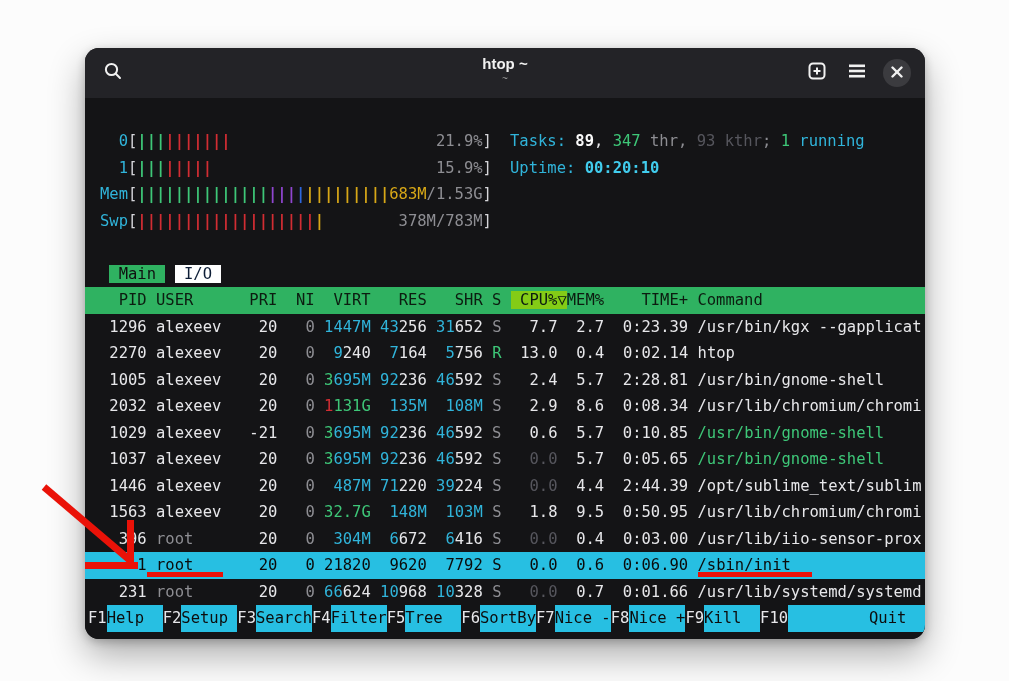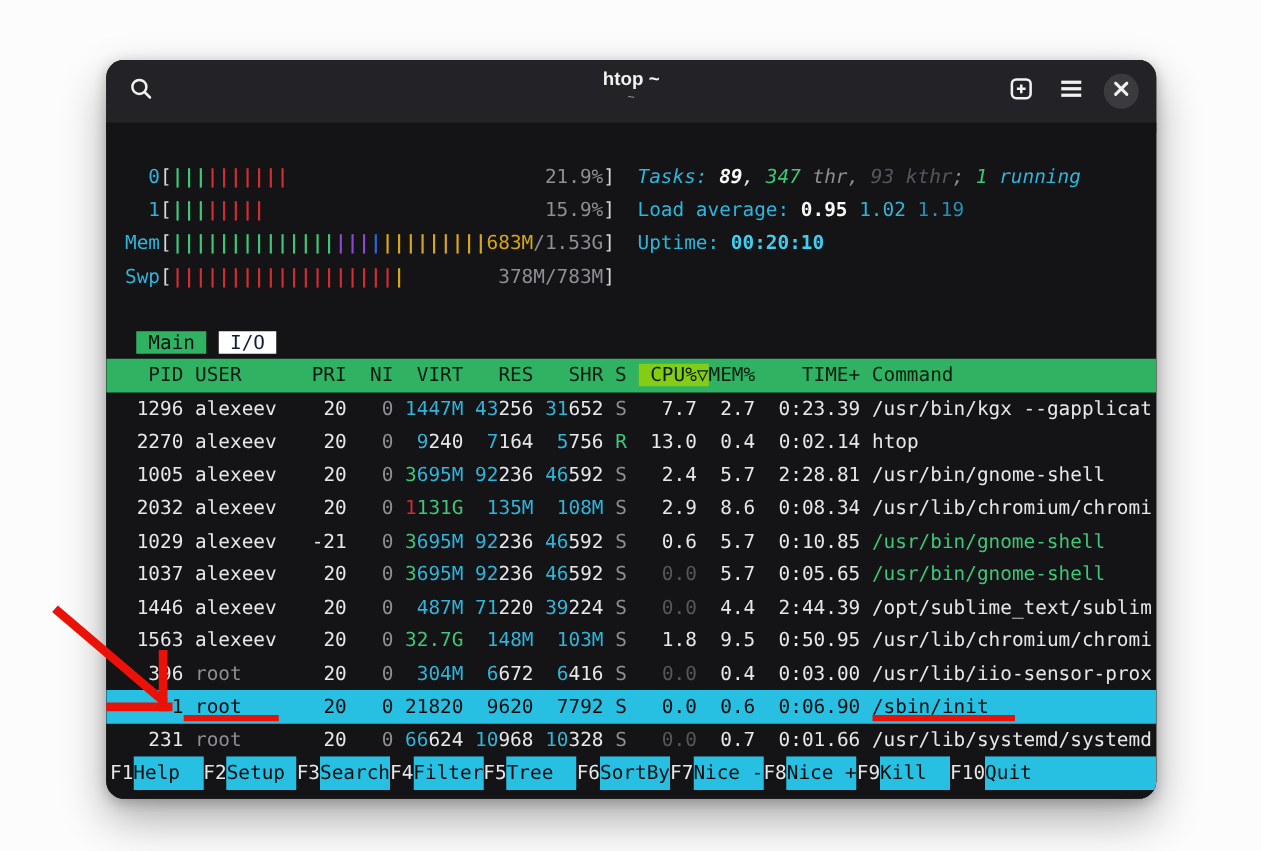--- a/index.html
+++ b/index.html
@@ -38,21 +38,21 @@
   .tab-inactive{background:#ffffff;color:#0d1d36;}
   .hdr{background:#2fb261;}
   .hdr span{color:#0c1c10;}
   .hdr .sort-col{background:#84cc16;}
   .row{cursor:default;}
   .hl{background:#27bfe2;}
   .hl span{color:#0b0b0b !important;}
   #fnbar{display:flex;padding-left:3px;padding-right:0;}
   .fnk{color:#e7e7ea;white-space:pre;}
   .fnl{background:#27bfe2;color:#0d0d0d;white-space:pre;}
-  .fnl-fill{flex:1;}
+  .fnl-fill{flex:1;text-align:right;}
   #annotations{position:absolute;left:0;top:0;z-index:50;pointer-events:none;}
 </style>
 </head>
 <body>
 
 <div class="window">
   <div class="titlebar">
     <div class="tb-btn tb-search">
       <span>
         <svg width="20" height="20" viewBox="0 0 20 20">
@@ -95,22 +95,21 @@
 
   <div class="terminal">
     <div class="toprow">
       <div id="meters">
           <div class="line"><span class="fg-c mlab">0</span><span class="br">[</span><span class="mbars"><span class="fg-gr">|||</span><span class="fg-r">|||||||</span><span class="mval"><span class="fg-g">21.9%</span></span></span><span class="br">]</span></div>
           <div class="line"><span class="fg-c mlab">1</span><span class="br">[</span><span class="mbars"><span class="fg-gr">|||</span><span class="fg-r">|||||</span><span class="mval"><span class="fg-g">15.9%</span></span></span><span class="br">]</span></div>
           <div class="line"><span class="fg-c mlab">Mem</span><span class="br">[</span><span class="mbars"><span class="fg-gr">||||||||||||||</span><span class="fg-pu">|||</span><span class="fg-bl">|</span><span class="fg-y">|||||||||</span><span class="mval"><span class="fg-y">683M</span><span class="fg-g">/1.53G</span></span></span><span class="br">]</span></div>
           <div class="line"><span class="fg-c mlab">Swp</span><span class="br">[</span><span class="mbars"><span class="fg-r">|||||||||||||||||||</span><span class="fg-y">|</span><span class="mval"><span class="fg-g">378M/783M</span></span></span><span class="br">]</span></div>
         </div>
       <div id="sysinfo">
-          <div class="line" style="padding-left: 0px; font-style: italic;"><span class="fg-c">Tasks: </span><span class="fg-wb">89</span><span class="fg-w">, </span><span class="fg-gr">347</span><span class="fg-g"> thr</span><span class="fg-g">, </span><span class="fg-dg">93 kthr</span><span class="fg-g">; </span><span class="fg-gr">1</span><span class="fg-c"> running</span></div>
-          <div class="line" style="padding-left: 0px;"><span class="fg-c">Load average: </span><span class="fg-wb">0.95</span><span class="fg-w"> </span><span class="fg-c">1.02</span><span class="fg-w"> </span><span class="fg-cd">1.19</span></div>
+          <div class="line" style="padding-left: 0px;"><span class="fg-c">Tasks: </span><span class="fg-wb">89</span><span class="fg-w">, </span><span class="fg-gr">347</span><span class="fg-g"> thr</span><span class="fg-g">, </span><span class="fg-dg">93 kthr</span><span class="fg-g">; </span><span class="fg-gr">1</span><span class="fg-c"> running</span></div>
           <div class="line" style="padding-left: 0px;"><span class="fg-c">Uptime: </span><span class="fg-cb">00:20:10</span></div>
         </div>
     </div>
     <div class="line"></div>
     <div class="line" id="tabs"> <span class="tab tab-active"> Main </span> <span class="tab tab-inactive"> I/O </span></div>
     <div class="line hdr" id="header-row"><span>  PID</span> <span>USER     </span> <span>PRI</span> <span> NI</span> <span> VIRT</span> <span>  RES</span> <span>  SHR</span> <span>S</span> <span class="sort-col"> CPU%▽</span><span>MEM%</span> <span>   TIME+</span> <span>Command</span></div>
     <div id="rows">
         <div class="line row"><span> <span class="fg-w">1296</span></span> <span><span class="fg-w">alexeev</span>  </span> <span> <span class="fg-w">20</span></span> <span>  <span class="fg-g">0</span></span> <span><span class="fg-c">1447M</span></span> <span><span class="fg-c">43</span><span class="fg-w">256</span></span> <span><span class="fg-c">31</span><span class="fg-w">652</span></span> <span><span class="fg-g">S</span></span> <span>  <span class="fg-w">7.7</span></span> <span> <span class="fg-w">2.7</span></span> <span> <span class="fg-w">0:23.39</span></span> <span><span class="fg-w">/usr/bin/kgx --gapplicat</span></span></div>
         <div class="line row"><span> <span class="fg-w">2270</span></span> <span><span class="fg-w">alexeev</span>  </span> <span> <span class="fg-w">20</span></span> <span>  <span class="fg-g">0</span></span> <span> <span class="fg-c">9</span><span class="fg-w">240</span></span> <span> <span class="fg-c">7</span><span class="fg-w">164</span></span> <span> <span class="fg-c">5</span><span class="fg-w">756</span></span> <span><span class="fg-gr">R</span></span> <span> <span class="fg-w">13.0</span></span> <span> <span class="fg-w">0.4</span></span> <span> <span class="fg-w">0:02.14</span></span> <span><span class="fg-w">htop</span></span></div>
         <div class="line row"><span> <span class="fg-w">1005</span></span> <span><span class="fg-w">alexeev</span>  </span> <span> <span class="fg-w">20</span></span> <span>  <span class="fg-g">0</span></span> <span><span class="fg-gr">3</span><span class="fg-c">695M</span></span> <span><span class="fg-c">92</span><span class="fg-w">236</span></span> <span><span class="fg-c">46</span><span class="fg-w">592</span></span> <span><span class="fg-g">S</span></span> <span>  <span class="fg-w">2.4</span></span> <span> <span class="fg-w">5.7</span></span> <span> <span class="fg-w">2:28.81</span></span> <span><span class="fg-w">/usr/bin/gnome-shell</span></span></div>

